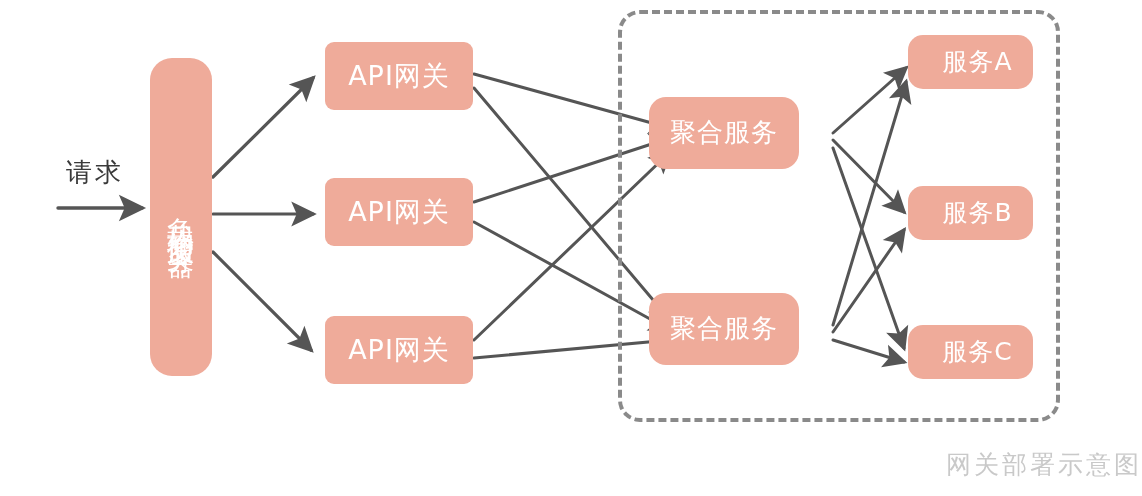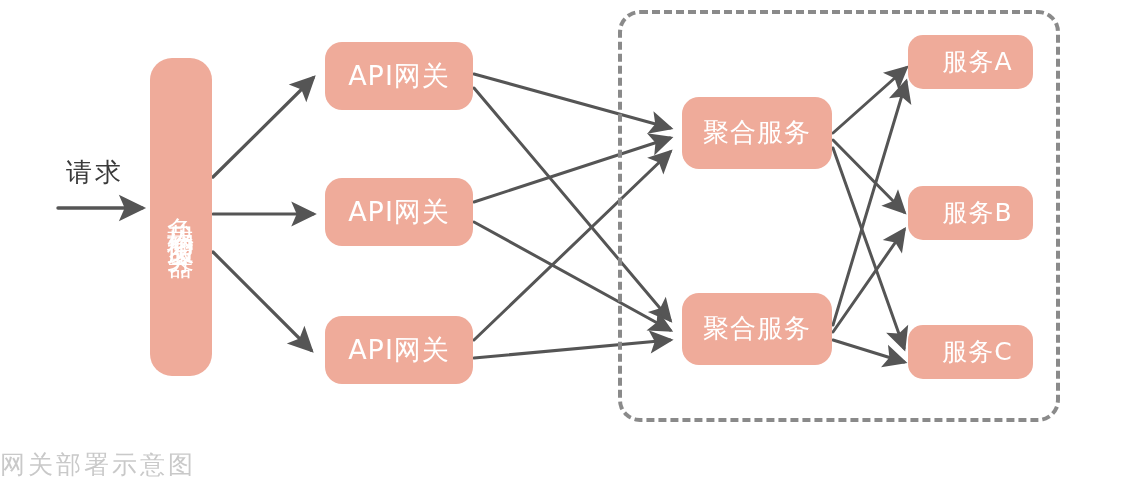--- a/index.html
+++ b/index.html
@@ -55,29 +55,29 @@
   #lb-box .node-label {
     writing-mode: vertical-rl;
     text-orientation: upright;
     font-size: 27px;
     letter-spacing: 6px;
   }
   .gw-box {
     left: 325px;
     width: 148px;
     height: 68px;
-    border-radius: 17px;
+    border-radius: 9px;
   }
   #gw-box-0 { top: 42px; }
   #gw-box-1 { top: 178px; }
   #gw-box-2 { top: 316px; }
   .gw-box .node-label { font-size: 27px; }
 
   .agg-box {
-    left: 682px;
+    left: 649px;
     width: 150px;
     height: 72px;
     border-radius: 17px;
   }
   #agg-box-0 { top: 97px; }
   #agg-box-1 { top: 293px; }
   .agg-box .node-label { font-size: 26px; }
 
   .svc-box {
     left: 908px;
@@ -111,21 +111,21 @@
     font-family: Liberation Mono, monospace;
     letter-spacing: 3px;
     user-select: none;
   }
 
   #caption {
     position: absolute;
     left: 0;
     top: 448px;
     width: 1142px;
-    text-align: left;
+    text-align: right;
     font-size: 25px;
     color: #c9c9c9;
     letter-spacing: 3px;
     font-family: "DejaVu Sans", sans-serif;
     user-select: none;
   }
 </style>
 </head>
 <body>
 

